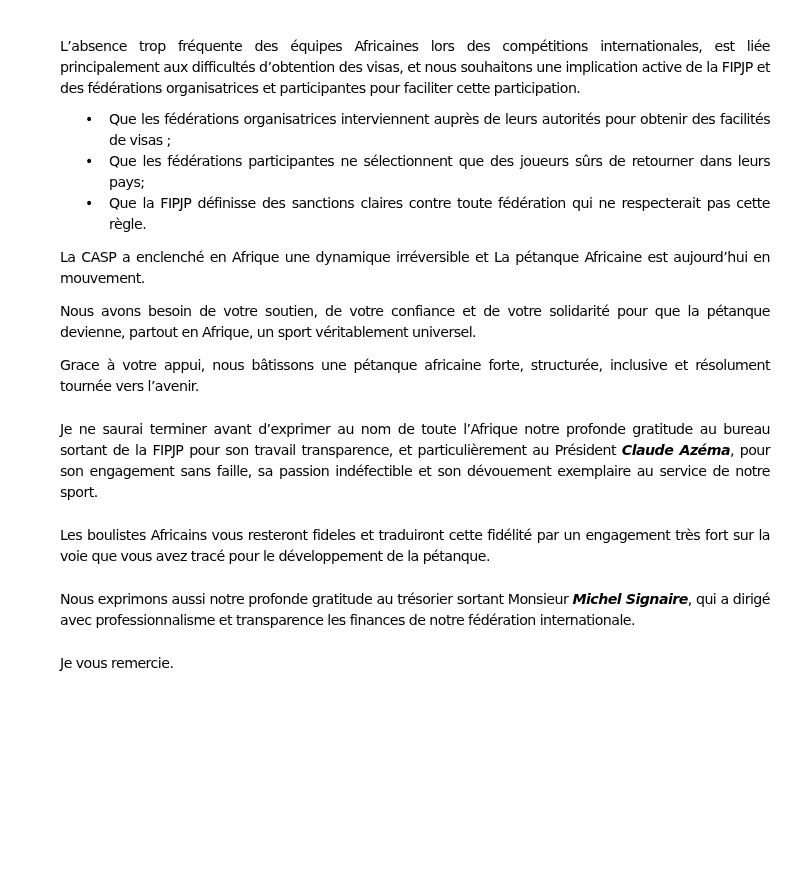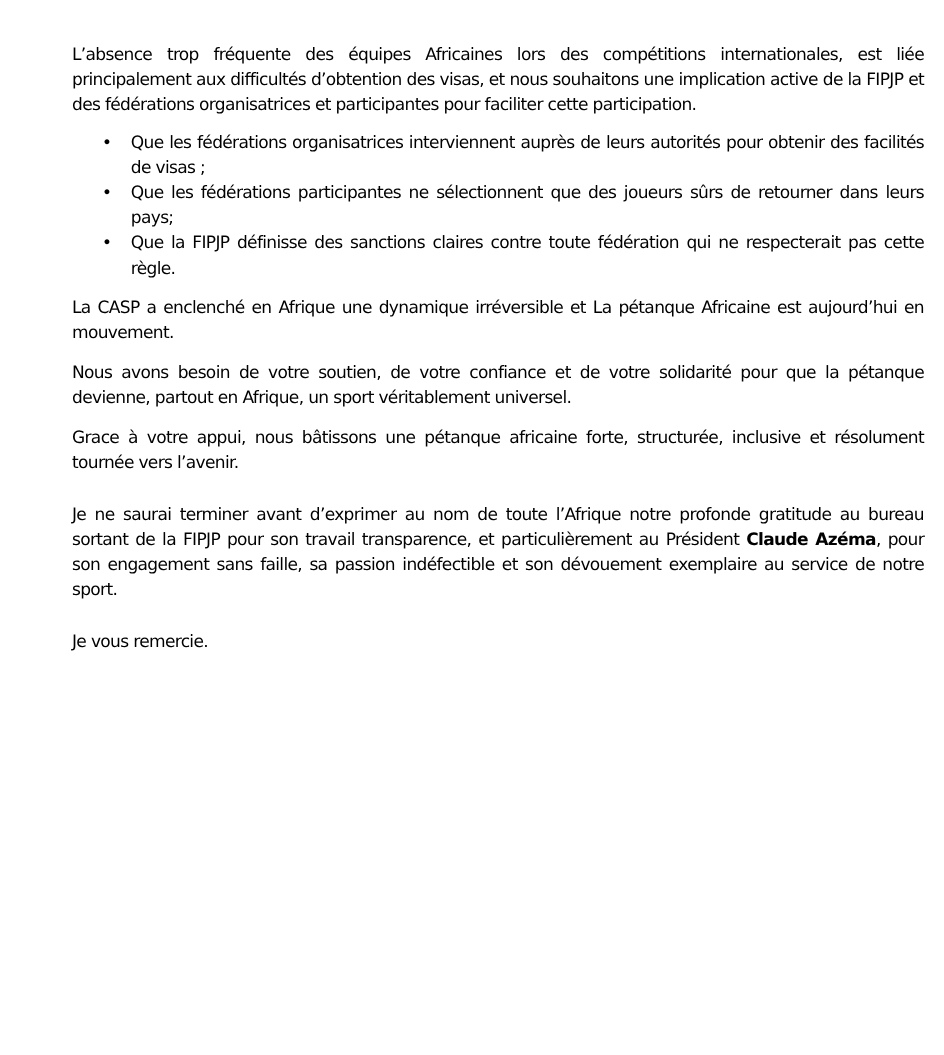--- a/index.html
+++ b/index.html
@@ -7,21 +7,21 @@
     width: 787px; height: 879px; overflow: hidden;
     font-family: "DejaVu Sans", sans-serif;
     color: #000000;
   }
   .page {
     position: absolute; left: 60px; top: 36px; width: 710px;
     font-size: 14.2px; line-height: 21px;
     letter-spacing: -0.55px;
   }
   p { margin: 0; text-align: justify; }
-  b { font-weight: bold; }
+  b { font-weight: bold; font-style: italic; }
   .gap-s { margin-top: 11px; }
   .gap-m { margin-top: 12px; }
   .gap-l { margin-top: 22px; }
   .gap-xl { margin-top: 46px; }
   ul { margin: 10px 0 0 0; padding: 0 0 0 49px; list-style: none; }
   li { position: relative; text-align: justify; }
   li .bullet {
     position: absolute; left: -24px; top: 0; font-size: 14px;
   }
 </style>
@@ -49,16 +49,18 @@
 
 
   <p class="gap-m">La CASP a enclenché en Afrique une dynamique irréversible et La pétanque Africaine est aujourd’hui en mouvement.</p>
 
   <p class="gap-m">Nous avons besoin de votre soutien, de votre confiance et de votre solidarité pour que la pétanque devienne, partout en Afrique, un sport véritablement universel.</p>
 
   <p class="gap-m">Grace à votre appui, nous bâtissons une pétanque africaine forte, structurée, inclusive et résolument tournée vers l’avenir.</p>
 
   <p class="gap-l"><span>Je ne saurai terminer avant d’exprimer au nom de toute l’Afrique notre profonde gratitude au bureau sortant de la FIPJP pour son travail transparence, et particulièrement au Président </span><b>Claude Azéma</b><span>, pour son engagement sans faille, sa passion indéfectible et son dévouement exemplaire au service de notre sport.</span></p>
 
+  <p class="gap-l">Les boulistes Africains vous resteront fideles et traduiront cette fidélité par un engagement très fort sur la voie que vous avez tracé pour le développement de la pétanque.</p>
 
+  <p class="gap-l"><span>Nous exprimons aussi notre profonde gratitude au trésorier sortant Monsieur </span><b>Michel Signaire</b><span>, qui a dirigé avec professionnalisme et transparence les finances de notre fédération internationale.</span></p>
 
   <p class="gap-l">Je vous remercie.</p>
 </div>
 
 </body></html>

